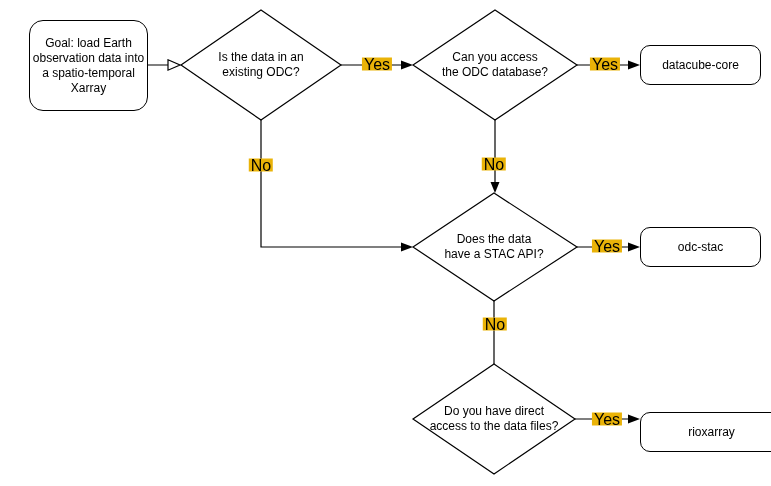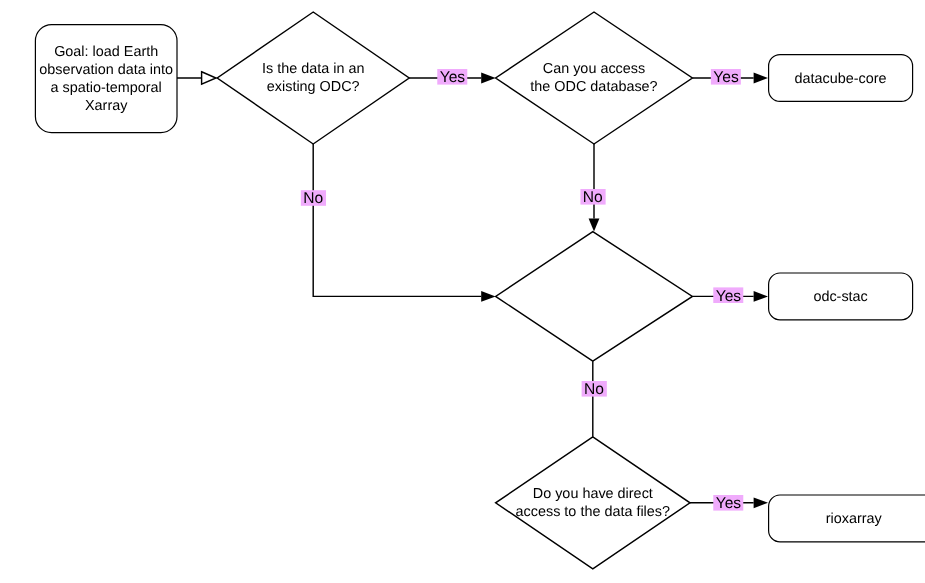--- a/index.html
+++ b/index.html
@@ -36,22 +36,22 @@
     border-radius: 10px;
     background: #ffffff;
     display: flex; align-items: center; justify-content: center;
     text-align: center;
     font-size: 12px;
   }
   .terminal.start { border-radius: 14px; }
   .edge-label {
     position: absolute;
     transform: translate(-50%, -50%);
-    background: #f0abfc;
-    font-size: 13px; line-height: 13px;
+    background: #eab308;
+    font-size: 16px; line-height: 13px;
     padding: 0 2px;
   }
 </style>
 </head>
 <body>
 
 <div class="canvas">
 
   <svg class="wires" viewBox="0 0 771 486">
 
@@ -90,20 +90,22 @@
 a spatio-temporal
 Xarray</span>
   </div>
 
   <div class="node-label" style="left:420px; top:35px; width:150px; height:60px;">Can you access
 the ODC database?</div>
 
   <div class="node-label" style="left:186px; top:35px; width:150px; height:60px;">Is the data in an
 existing ODC?</div>
 
+  <div class="node-label" style="left:419px; top:217px; width:150px; height:60px;">Does the data
+have a STAC API?</div>
 
   <div class="node-label" style="left:419px; top:389px; width:150px; height:60px;">Do you have direct
 access to the data files?</div>
 
   <div class="terminal" style="left:640px; top:227px; width:121px; height:40px;">
     <span>odc-stac</span>
   </div>
 
   <div class="terminal" style="left:640px; top:45px; width:121px; height:40px;">
     <span>datacube-core</span>

